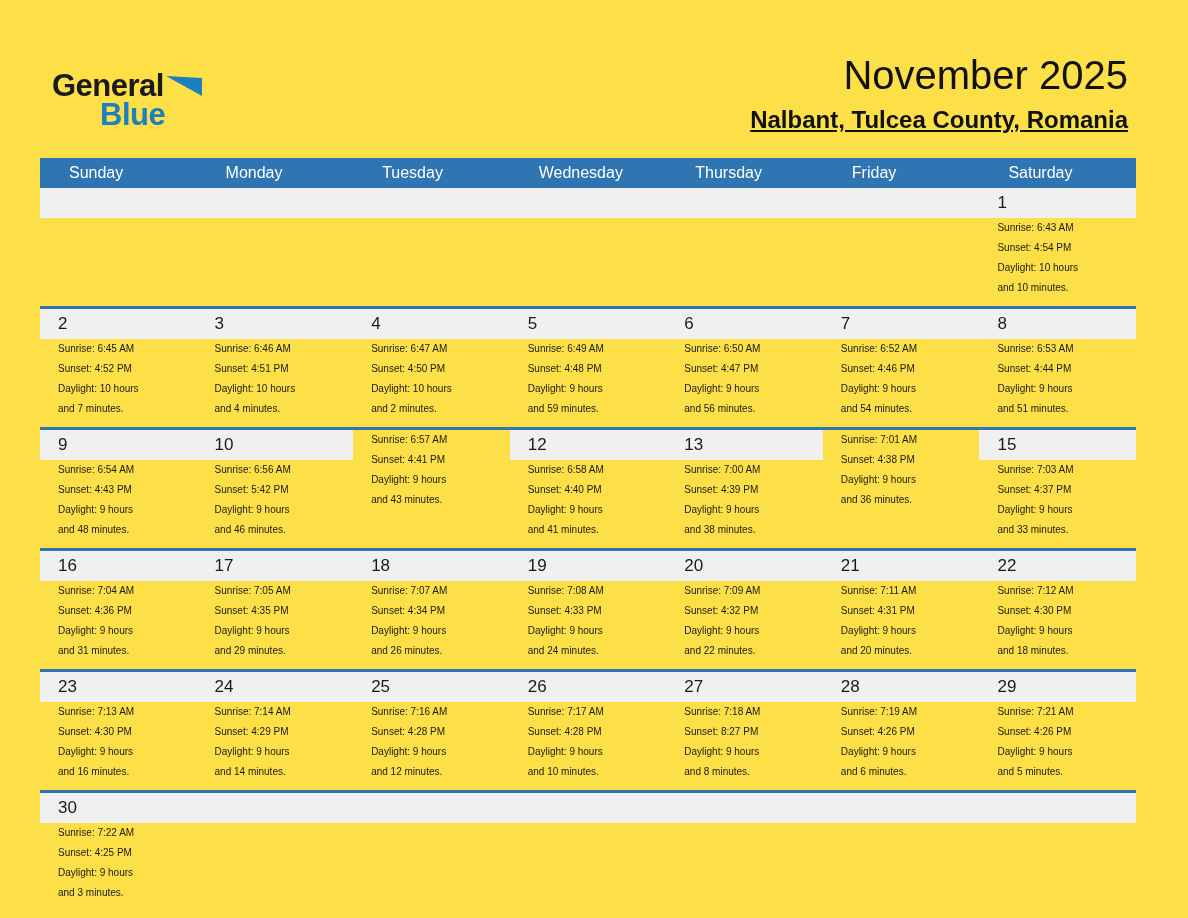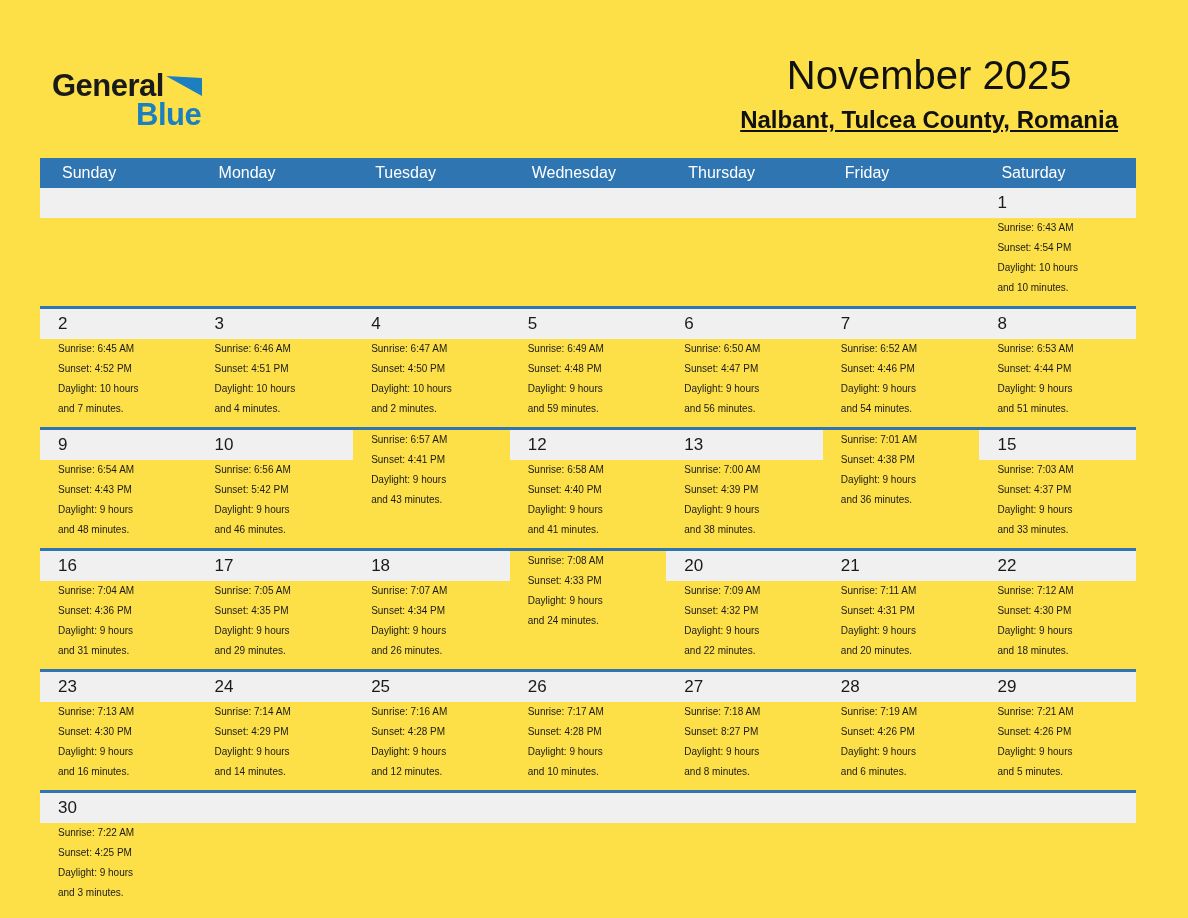--- a/index.html
+++ b/index.html
@@ -16,32 +16,32 @@
     font-family:"Liberation Sans", sans-serif;color:var(--text);
   }
   .page{position:relative;width:1188px;height:918px;overflow:hidden;background:#fde047;}
 
   
   .top-bar{position:absolute;left:52px;right:52px;top:52px;height:100px;}
   .logo{position:absolute;left:0;top:18px;width:220px;}
   .logo-line1{display:flex;align-items:flex-end;}
   .logo-general{font-size:31px;font-weight:700;color:#1a1a1a;letter-spacing:-0.5px;line-height:1;}
   .logo-triangle{margin-left:2px;margin-bottom:1px;}
-  .logo-blue{font-size:31px;font-weight:700;color:var(--logo-blue);letter-spacing:-0.5px;line-height:1;margin-left:84px;margin-top:-2px;}
-  .title-block{position:absolute;right:18px;top:0;text-align:center;}
+  .logo-blue{font-size:31px;font-weight:700;color:var(--logo-blue);letter-spacing:-0.5px;line-height:1;margin-left:48px;margin-top:-2px;}
+  .title-block{position:absolute;right:8px;top:0;text-align:right;}
   .month-title{font-size:40px;font-weight:400;color:#111;line-height:1.15;margin:0;}
   .location{font-size:24px;font-weight:700;color:#111;line-height:1.2;margin:8px 0 0 0;text-decoration:underline;}
 
   
   .calendar{position:absolute;left:40px;top:158px;width:1096px;}
   .weekday-row{
     display:grid;grid-template-columns:repeat(7,1fr);
     background:var(--header-bg);height:30px;align-items:center;
   }
-  .weekday{color:#fff;font-size:16px;font-weight:400;padding-left:22px;white-space:nowrap;}
+  .weekday{color:#fff;font-size:16px;font-weight:400;padding-left:29px;white-space:nowrap;}
   .week{display:grid;grid-template-columns:repeat(7,1fr);}
   .week + .week{border-top:3px solid var(--divider);}
   .cell{min-height:108px;}
   .num{
     height:30px;background:var(--band-bg);
     display:flex;align-items:center;
     padding-left:18px;font-size:17px;color:#1a1a1a;
   }
   .info{padding:0 6px 8px 18px;font-size:10px;line-height:20px;color:#1a1a1a;min-height:76px;}
   .info div{white-space:nowrap;}
@@ -265,20 +265,21 @@
           <div class="cell">
             <div class="num">18</div>
             <div class="info">
               <div>Sunrise: 7:07 AM</div>
               <div>Sunset: 4:34 PM</div>
               <div>Daylight: 9 hours</div>
               <div>and 26 minutes.</div>
             </div>
           </div>
           <div class="cell">
+            <div class="num">19</div>
             <div class="info">
               <div>Sunrise: 7:08 AM</div>
               <div>Sunset: 4:33 PM</div>
               <div>Daylight: 9 hours</div>
               <div>and 24 minutes.</div>
             </div>
           </div>
           <div class="cell">
             <div class="num">20</div>
             <div class="info">

